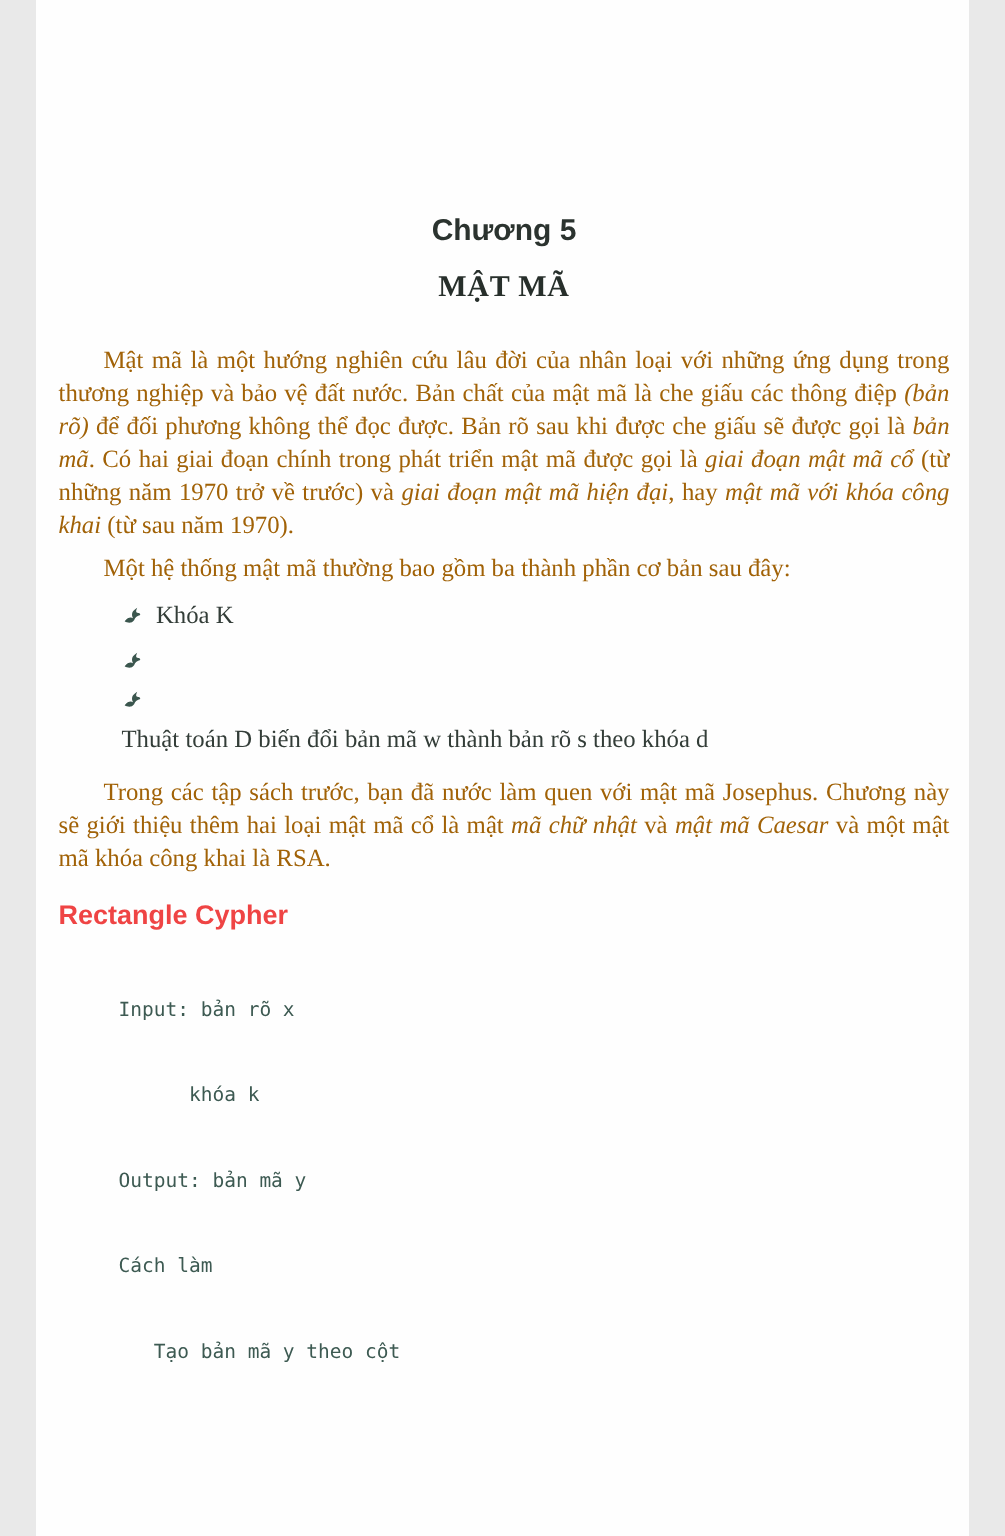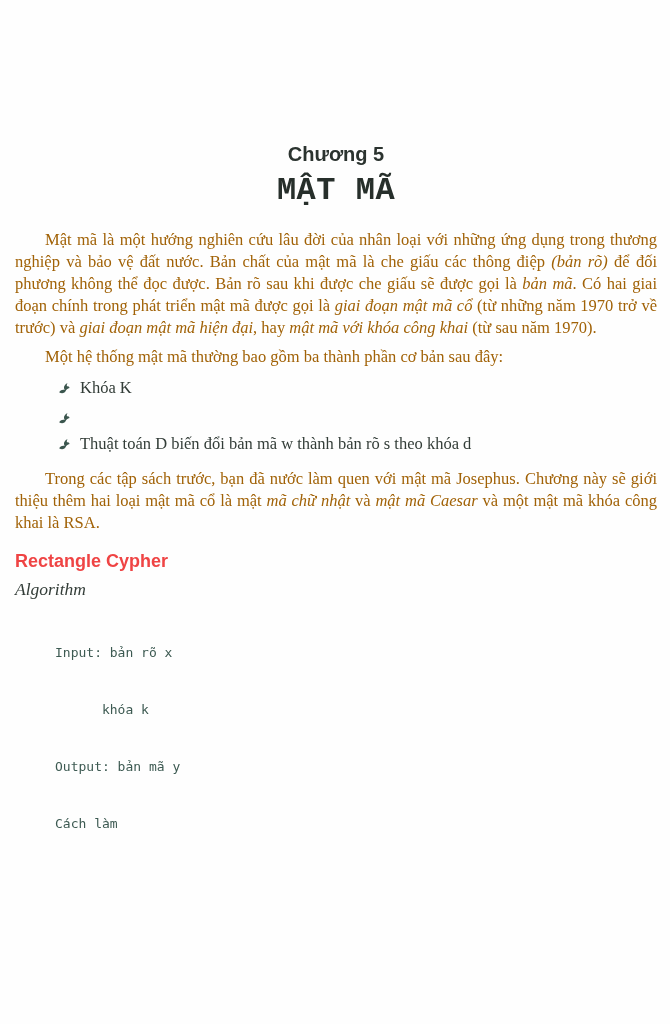--- a/index.html
+++ b/index.html
@@ -1,18 +1,18 @@
 <!DOCTYPE html>
 <html><head>
 <meta charset="utf-8">
 <style>
   * { margin:0; padding:0; box-sizing:border-box; }
   html,body { background:#e9e9e9; }
   .page {
-    width:670px; height:1024px;
+    width:622px; height:1024px;
     background:#fefefe;
     margin:0 auto;
     font-family:"Liberation Serif", serif;
     color:#333d38;
     overflow:hidden;
     position:relative;
   }
   .content { padding:0 13px 0 15px; }
 
   .chapter-label {
@@ -20,23 +20,23 @@
     text-align:center;
     font-family:"Liberation Sans", sans-serif;
     font-weight:700;
     font-size:20px;
     line-height:24px;
     color:#2b332f;
   }
   .chapter-title {
     margin-top:6px;
     text-align:center;
-    font-family:Liberation Mono, monospace;
+    font-family:Liberation Serif, serif;
     font-weight:700;
-    font-size:32px;
+    font-size:20px;
     line-height:38px;
     letter-spacing:0.5px;
     color:#272f2b;
   }
 
   .para {
     font-size:16.5px;
     line-height:22px;
     text-align:justify;
     text-indent:30px;
@@ -47,21 +47,21 @@
   .p-system { margin-top:7px; }
   .p3 { margin-top:3px; }
   .p4 { margin-top:13px; }
 
   .bullet-list { margin-top:9px; margin-left:42px; list-style:none; }
   .bullet-item {
     display:flex; align-items:flex-start; gap:9px;
     font-size:16.5px; line-height:22px;
     margin-bottom:8px;
   }
-  .bullet-item:last-child { margin-bottom:0; }
+  .bullet-item:last-child { margin-bottom:0;flex-direction:column; }
   .bullet-glyph { flex:0 0 auto; margin-top:4px; }
   .bullet-glyph svg { display:block; }
 
   .section-heading {
     margin-top:15px;
     font-family:"Liberation Sans", sans-serif;
     font-weight:700;
     font-size:18px;
     line-height:24px;
     color:#ef4444;
@@ -123,24 +123,24 @@
         </span>
         <span>Thuật toán D biến đổi bản mã w thành bản rõ s theo khóa d</span>
       </li>
     </ul>
 
 
     <p class="para p4"><span>Trong các tập sách trước, bạn đã nước làm quen với mật mã Josephus. Chương này sẽ giới thiệu thêm hai loại mật mã cổ là mật </span><span class="it">mã chữ nhật</span><span> và </span><span class="it">mật mã Caesar</span><span> và một mật mã khóa công khai là RSA.</span></p>
 
     <h2 class="section-heading">Rectangle Cypher</h2>
 
-    <div class="sub-label algorithm-label">Algorithm</div>
 
 
     <div class="code-block algorithm-code">
       <div class="code-line">Input: bản rõ x</div>
       <div class="code-line">      khóa k</div>
       <div class="code-line">Output: bản mã y</div>
       <div class="code-line">Cách làm</div>
+      <div class="code-line">   Tạo bản mã y theo cột</div>
     </div>
 
   </div>
 </div>
 
 </body></html>

